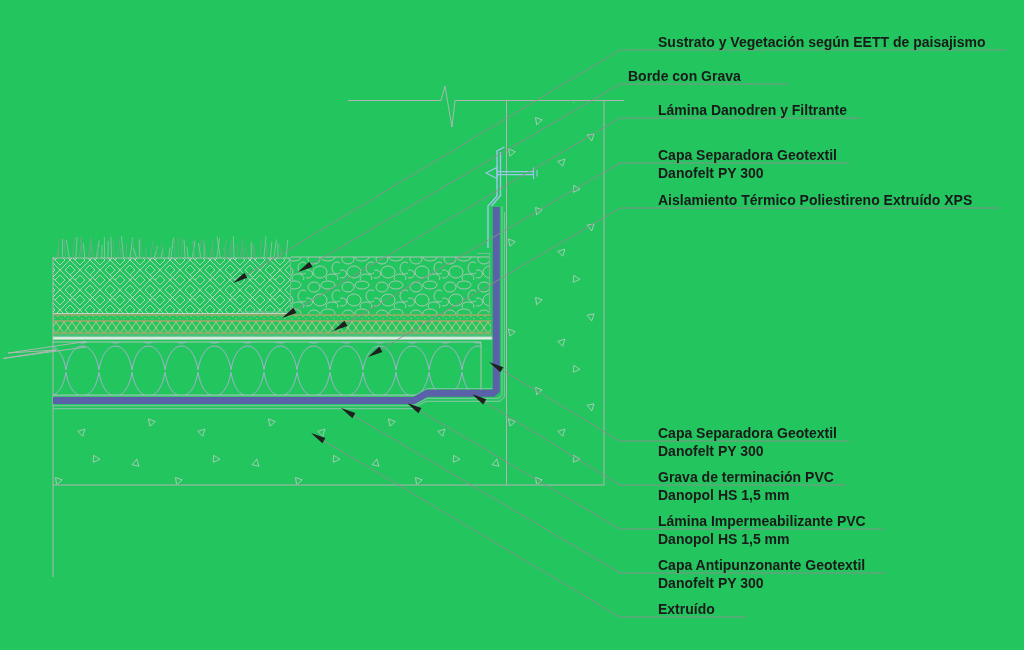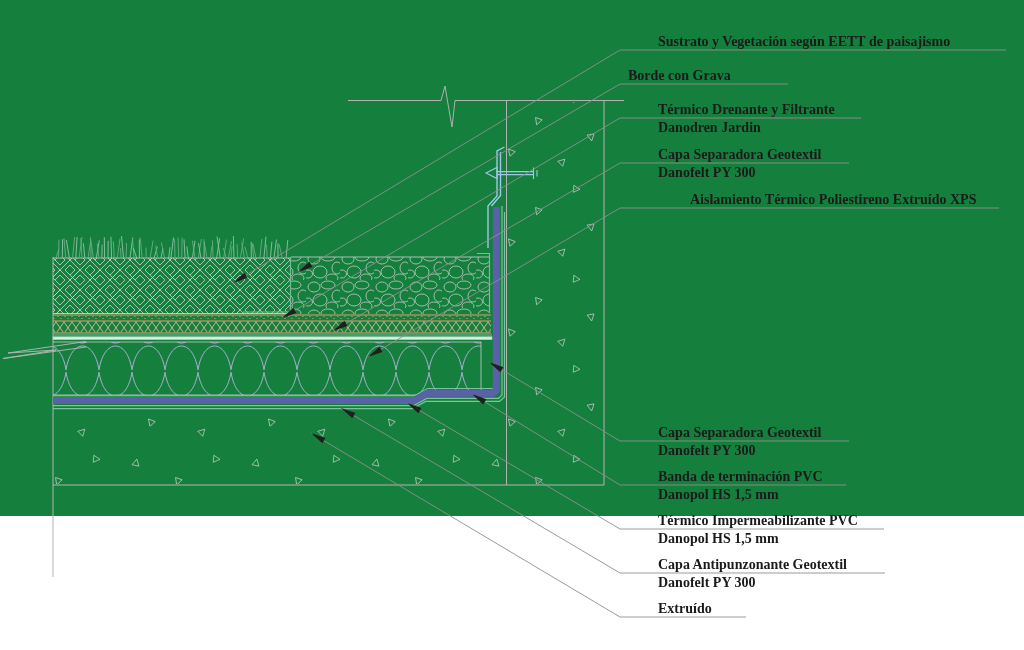--- a/index.html
+++ b/index.html
@@ -1,17 +1,17 @@
 <!DOCTYPE html>
 <html><head>
 <meta charset="utf-8">
 <style>
   html,body{margin:0;padding:0;background:#ffffff;width:1024px;height:650px;overflow:hidden;
     font-family:"Liberation Sans", sans-serif;}
-  #stage{position:relative;width:1024px;height:516px;background:#15803d;font-family:Liberation Serif, serif;}
+  #stage{position:relative;width:1024px;height:650px;background:#22c55e;}
   #draw{position:absolute;left:0;top:0;}
   .anno{position:absolute;white-space:nowrap;color:#1a1a1a;font-size:14px;line-height:18px;
     font-weight:600;letter-spacing:0px;}
   .anno span{display:block;}
 </style>
 </head>
 <body>
 
 <div id="stage">
 <svg id="draw" width="1024" height="650" viewBox="0 0 1024 650" xmlns="http://www.w3.org/2000/svg">
@@ -247,40 +247,39 @@
 </svg>
 
 <div id="labels">
       <div class="anno" style="left: 658px; top: 33px;">
         <span>Sustrato y Vegetación según EETT de paisajismo</span>
       </div>
       <div class="anno" style="left: 628px; top: 67px;">
         <span>Borde con Grava</span>
       </div>
       <div class="anno" style="left: 658px; top: 101px;">
-        <span>Térmico Drenante y Filtrante</span>
-        <span>Danodren Jardin</span>
+        <span>Lámina Danodren y Filtrante</span>
       </div>
       <div class="anno" style="left: 658px; top: 146px;">
         <span>Capa Separadora Geotextil</span>
         <span>Danofelt PY 300</span>
       </div>
-      <div class="anno" style="left: 658px; top: 191px; margin-left: 32px;">
+      <div class="anno" style="left: 658px; top: 191px;">
         <span>Aislamiento Térmico Poliestireno Extruído XPS</span>
       </div>
       <div class="anno" style="left: 658px; top: 424px;">
         <span>Capa Separadora Geotextil</span>
         <span>Danofelt PY 300</span>
       </div>
       <div class="anno" style="left: 658px; top: 468px;">
-        <span>Banda de terminación PVC</span>
+        <span>Grava de terminación PVC</span>
         <span>Danopol HS 1,5 mm</span>
       </div>
       <div class="anno" style="left: 658px; top: 512px;">
-        <span>Térmico Impermeabilizante PVC</span>
+        <span>Lámina Impermeabilizante PVC</span>
         <span>Danopol HS 1,5 mm</span>
       </div>
       <div class="anno" style="left: 658px; top: 556px;">
         <span>Capa Antipunzonante Geotextil</span>
         <span>Danofelt PY 300</span>
       </div>
       <div class="anno" style="left: 658px; top: 600px;">
         <span>Extruído</span>
       </div>
     </div>

